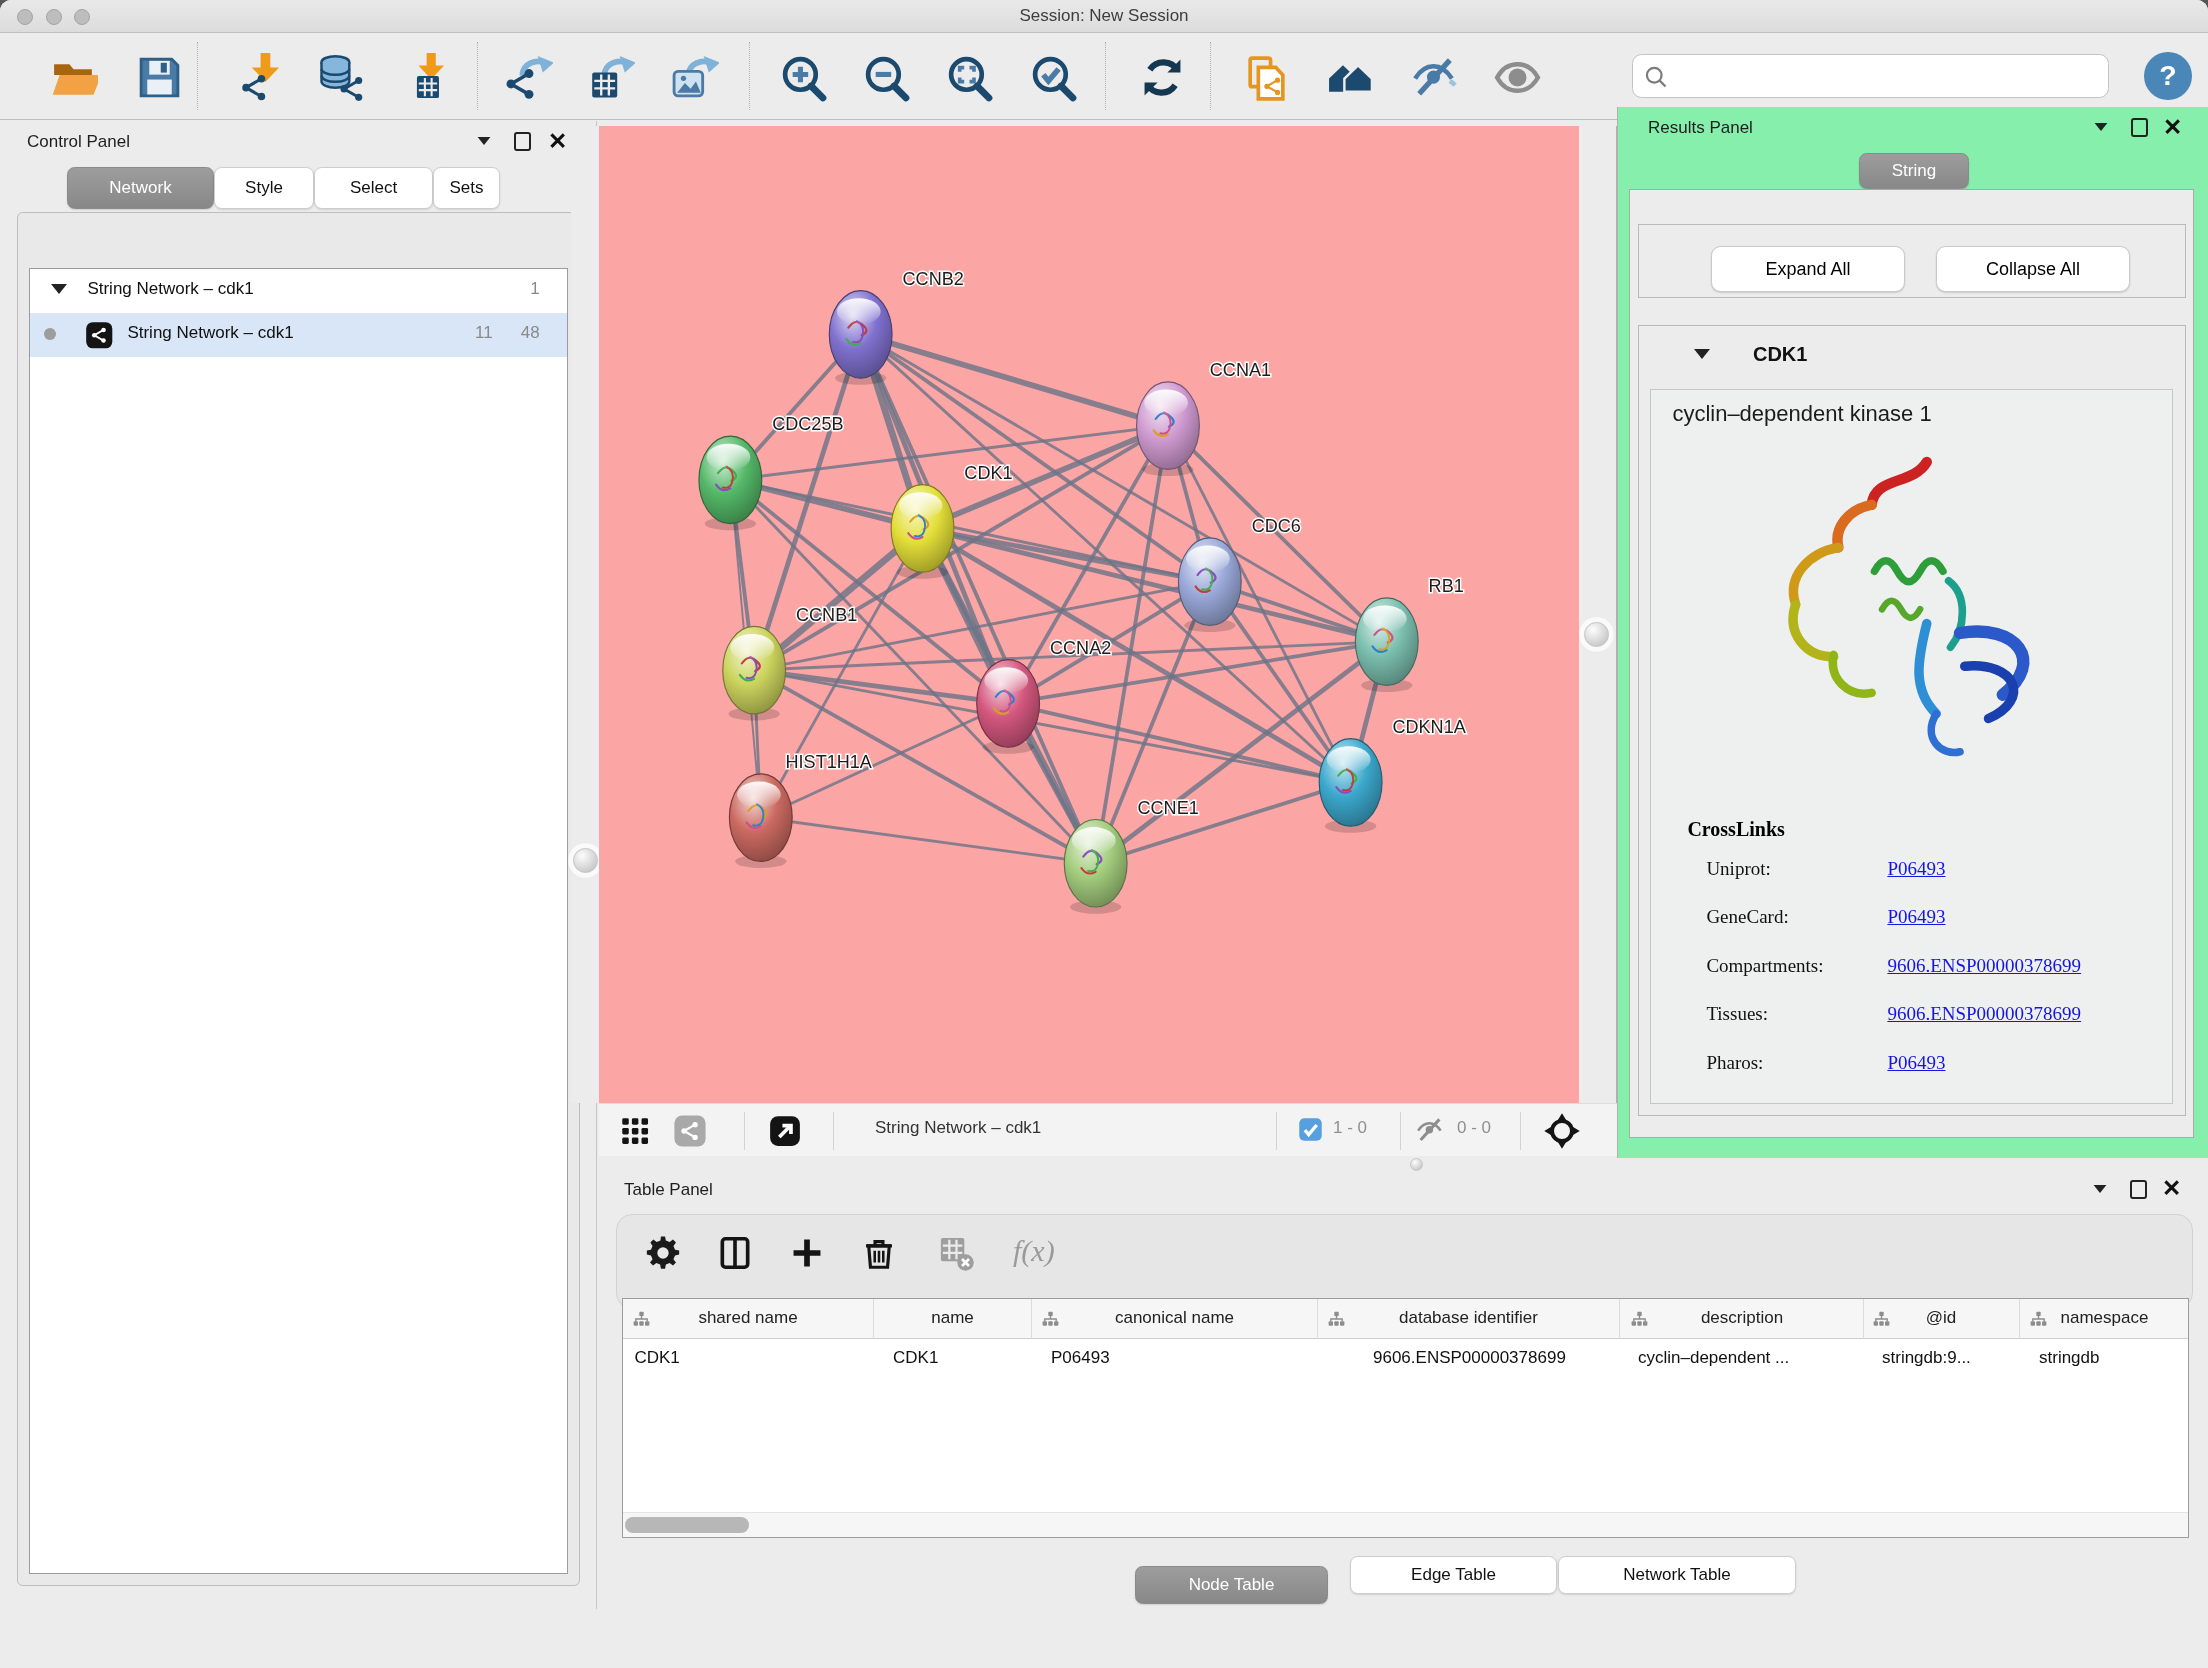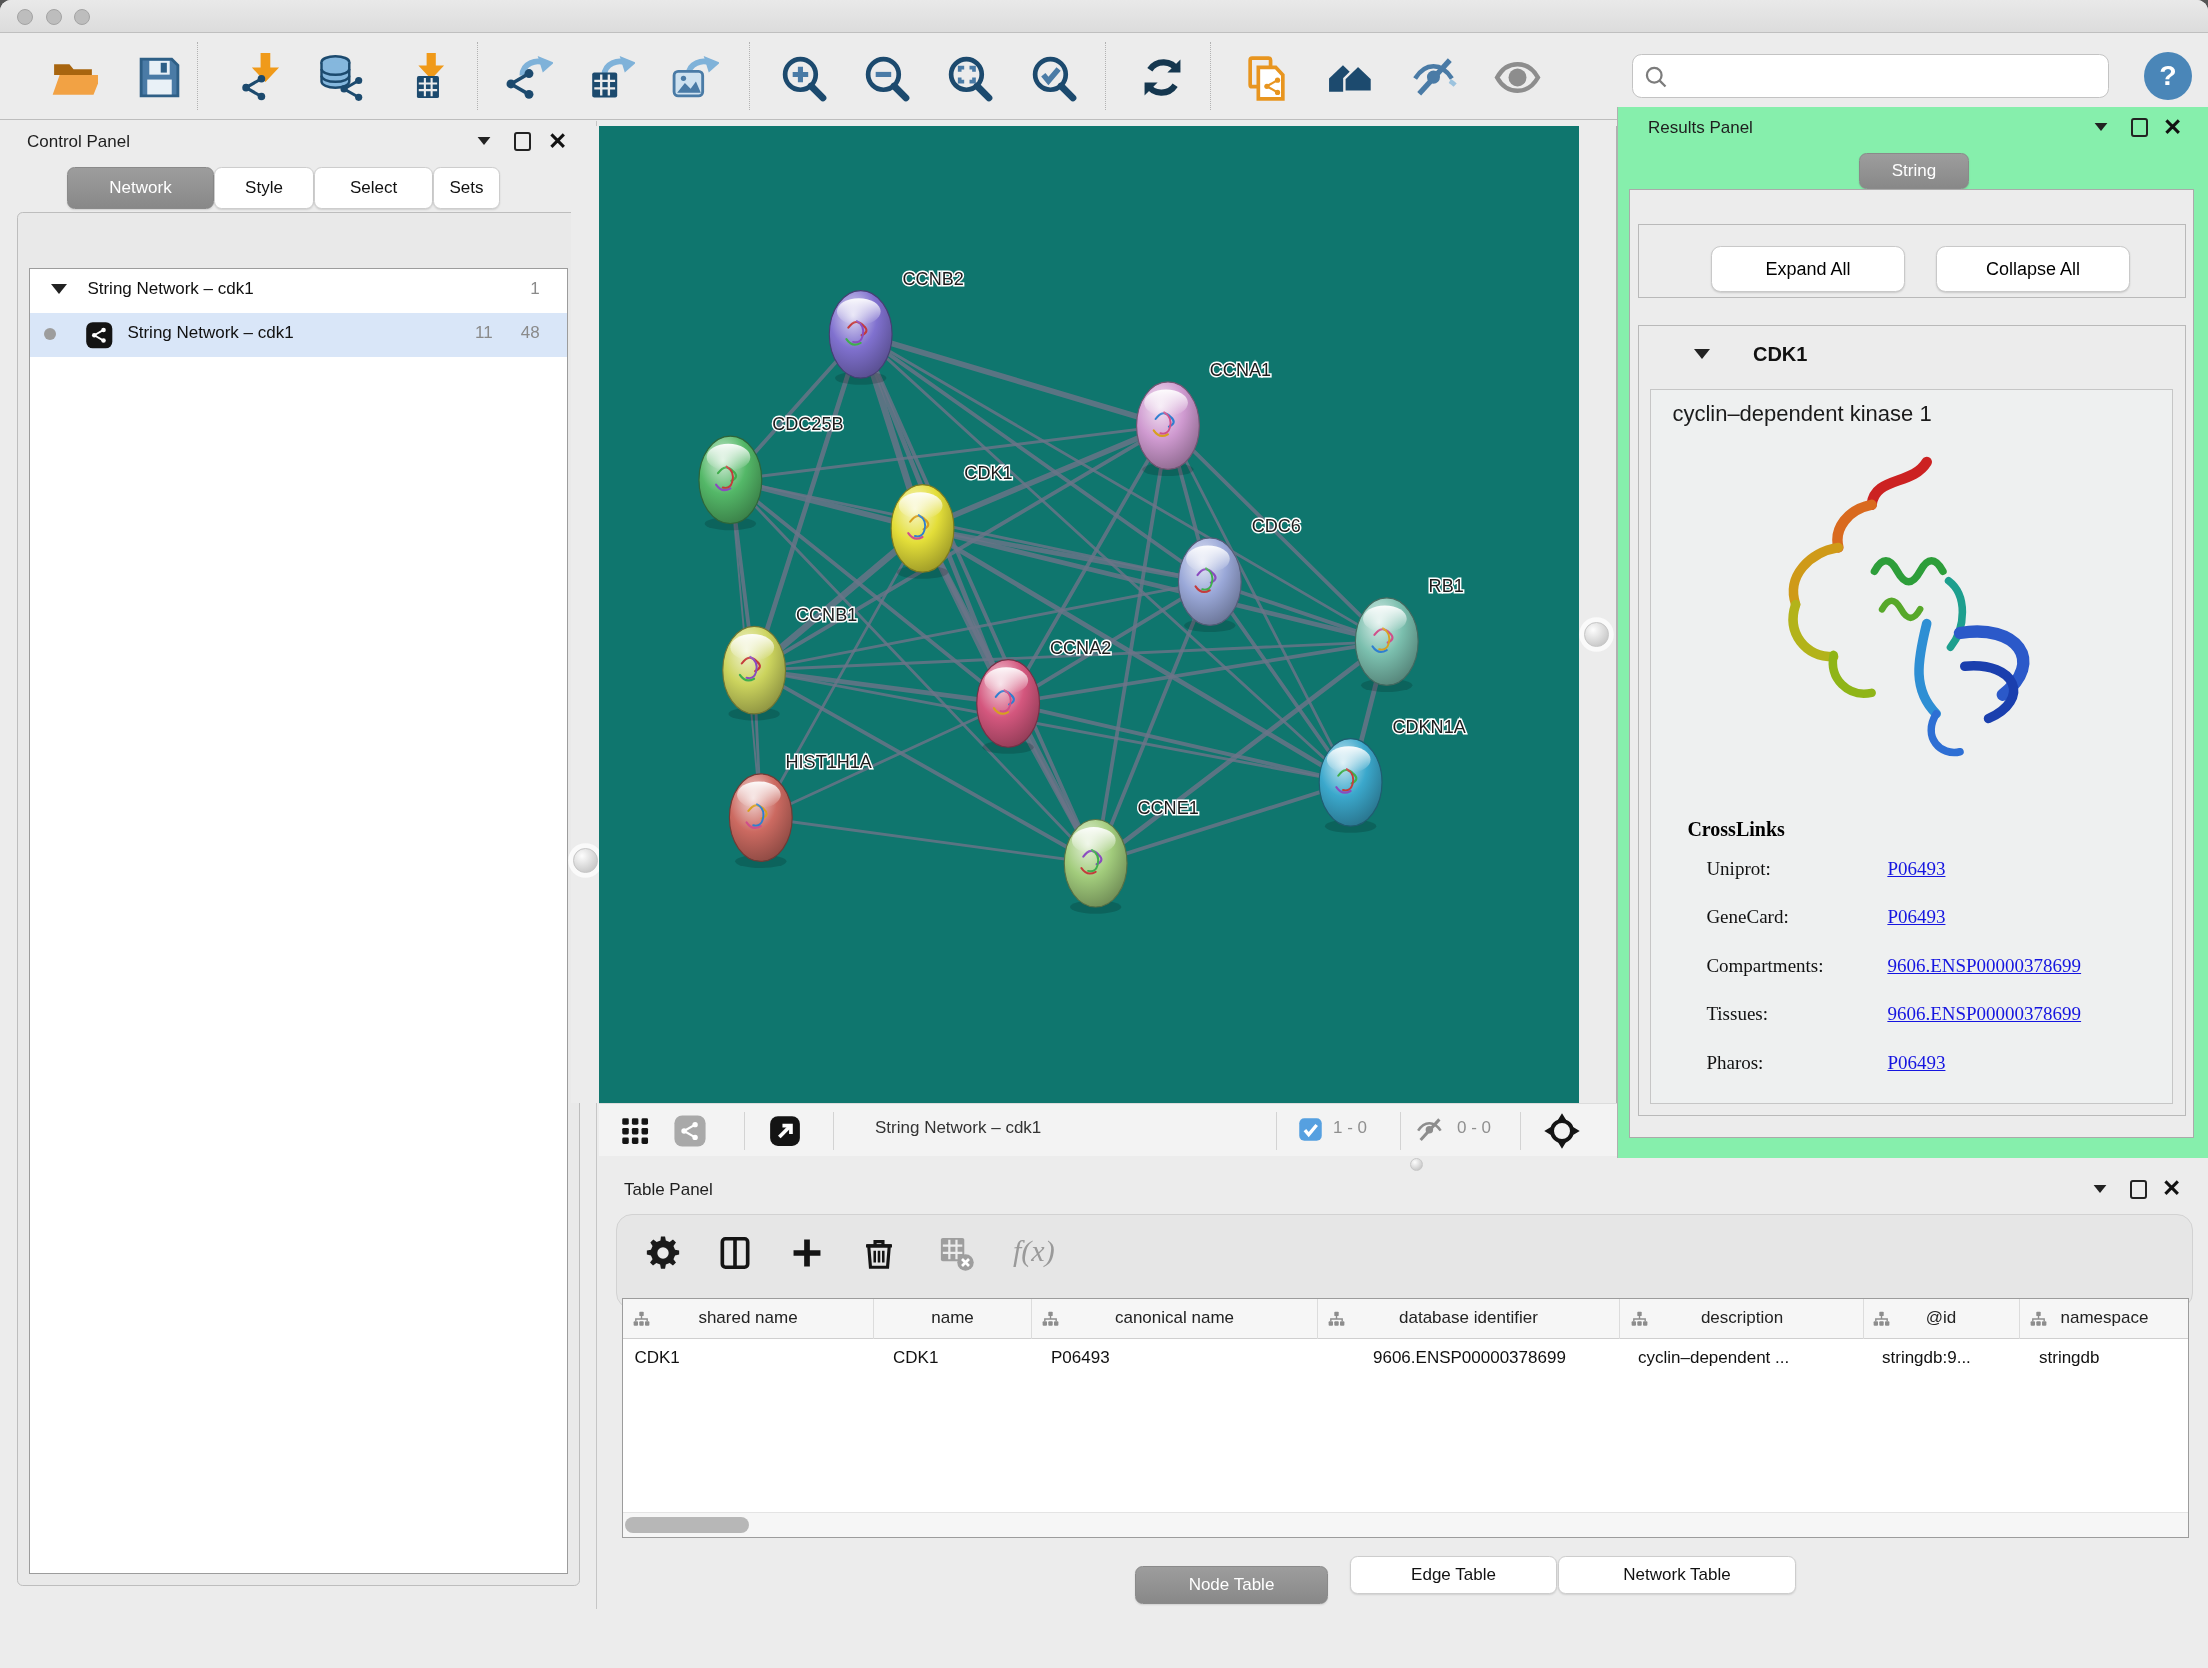--- a/index.html
+++ b/index.html
@@ -37,21 +37,21 @@
   .cp-box { position:absolute; left:17px; top:91px; width:563px; height:1374px; background:#e9e9e9; border:1px solid #bdbdbd; border-radius:5.7px; }
   .cp-strip { position:absolute; left:0; top:0; width:100%; height:53px; }
   .cp-strip .lbl { position:absolute; width:100%; text-align:center; top:15px; font-size:17px; color:#222; }
   .iconbtn { position:absolute; width:34px; height:34px; cursor:pointer; }
   .iconbtn svg { width:100%; height:100%; }
   .cp-list { position:absolute; left:11.4px; top:55px; right:11.4px; bottom:11.4px; background:#fff; border:1px solid #9c9c9c; }
   .tree-row { position:absolute; left:0; width:100%; height:44px; font-size:17px; color:#111; cursor:pointer; }
   .tree-row .cnt { position:absolute; color:#8a8a8a; }
 
   
-  .canvas { position:absolute; left:599px; top:126px; width:980px; height:977px; background:#0f766e; }
+  .canvas { position:absolute; left:599px; top:126px; width:980px; height:977px; background:#fca5a5; }
   .vtrack-l { position:absolute; left:571px; top:126px; width:28.5px; height:977px; background:#ececec; }
   .vtrack-r { position:absolute; left:1579px; top:126px; width:38px; height:977px; background:#ececec; border-right:1.9px solid #b0b0b0; }
   .grab { position:absolute; width:25px; height:25px; border-radius:50%; background:radial-gradient(circle at 35% 30%, #fdfdfd, #b9b9b9); border:1px solid #c7c7c7; box-shadow:0 0 0 4.8px #fafafa; cursor:pointer; }
 
   .net-bar { position:absolute; left:599px; top:1103px; width:1018px; height:53px; background:#f3f3f3; border-top:1px solid #dcdcdc; }
   .net-bar .t { position:absolute; top:14.3px; font-size:17px; color:#333; }
   .net-bar .g { position:absolute; top:14.3px; font-size:17px; color:#8f8f8f; }
   .vline { position:absolute; top:7.6px; height:38px; width:0; border-left:1px solid #d3d3d3; }
 
   .hsplit { position:absolute; left:597px; top:1157px; width:1611px; height:15px; background:#ececec; }
@@ -97,20 +97,21 @@
 </style>
 </head>
 <body>
 
 <div class="window">
 
   <div class="titlebar">
     <div class="tl" style="left:17px"></div>
     <div class="tl" style="left:46px"></div>
     <div class="tl" style="left:74px"></div>
+    <div class="title-text">Session: New Session</div>
   </div>
 
   <div class="toolbar">
     <div id="toolbar-groups">
         <div class="tbtn" style="left:49px"><svg viewBox="0 0 24 24">
             <path d="M2.5 5.5h7.5l2 2.5h9v2.8H2.5z" fill="#a8650f"></path>
             <path d="M1.8 20.5 5.2 10.8h20.4l-3.8 9.7z" fill="#f2a244"></path>
           </svg></div>
         <div class="tbtn" style="left:135px"><svg viewBox="0 0 24 24">
             <path d="M3 3h15l3 3v15H3z" fill="#4a7ba6"></path>

